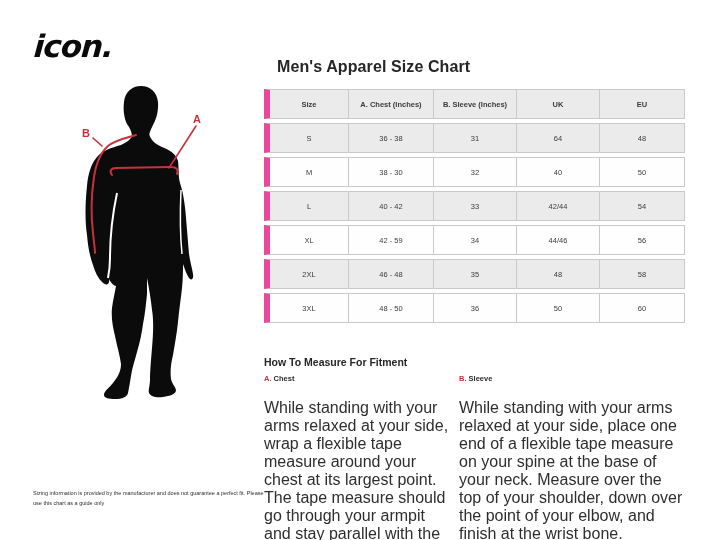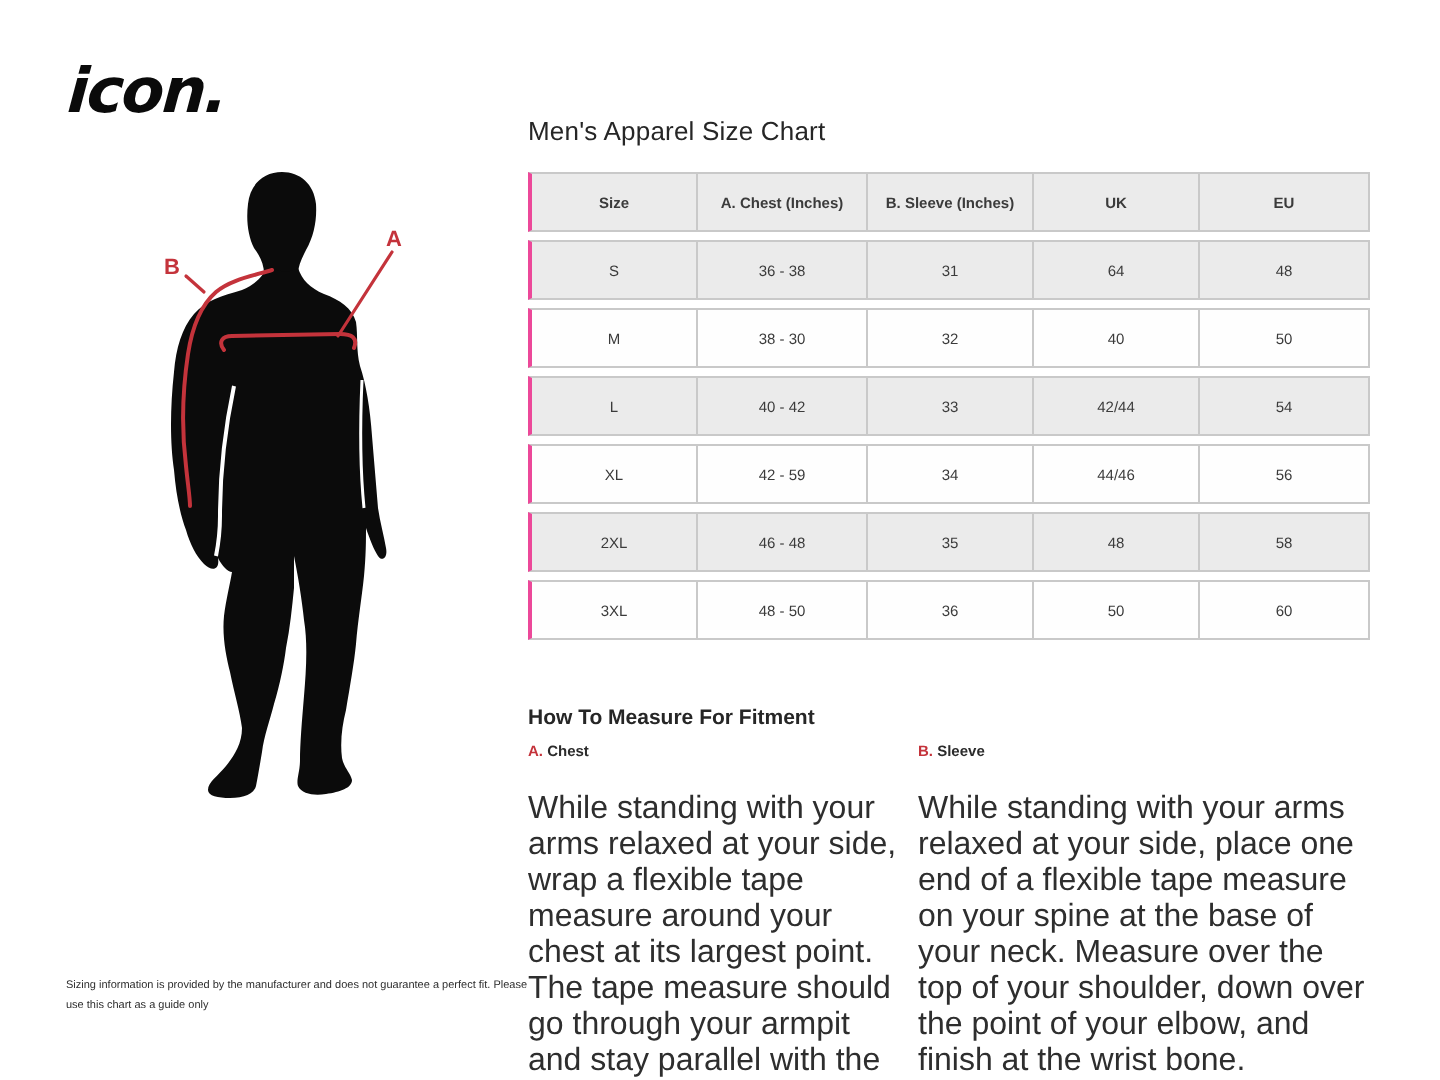--- a/index.html
+++ b/index.html
@@ -15,31 +15,31 @@
     color:#0a0a0a; line-height:44px;
     font-family:"DejaVu Sans","Liberation Sans",sans-serif;
     transform:skewX(-4deg);
   }
 
   
   .figure { position:absolute; left:30px; top:80px; }
 
   
   .right { position:absolute; left:264px; top:58px; width:421px; }
-  .chart-title { margin:0 0 13px 0; font-size:13px; font-weight:normal; color:#262626; letter-spacing:0.1px; }
+  .chart-title { margin:0 0 13px 13px; font-size:16px; font-weight:bold; color:#262626; letter-spacing:0.1px; }
 
   table.size-table {
     border-collapse:separate; border-spacing:0 4px; width:421px;
     font-size:7.5px; color:#3b3b3b; table-layout:fixed; margin-top:-4px;
   }
   .size-table th, .size-table td {
     border:1px solid #c9c9c9; border-left:none;
     height:28px; text-align:center; vertical-align:middle; padding:0;
   }
-  .size-table th:first-child, .size-table td:first-child { border-left:2px solid #ec4899; }
+  .size-table th:first-child, .size-table td:first-child { border-left:6px solid #ec4899; }
   .size-table thead tr { background:#ebebeb; }
   .size-table thead th { font-weight:bold; }
   .size-table tbody tr:nth-child(odd) { background:#ebebeb; }
   .size-table tbody tr:nth-child(even) { background:#fefefe; }
 
   .measure-title { margin:29px 0 6px 0; font-size:10.5px; font-weight:bold; color:#262626; }
   .measure-cols { display:flex; }
   .measure-col-a { width:187px; margin-right:8px; }
   .measure-col-b { width:226px; }
   .measure-label { font-size:7.5px; font-weight:bold; color:#2b2b2b; margin-bottom:4px; }

